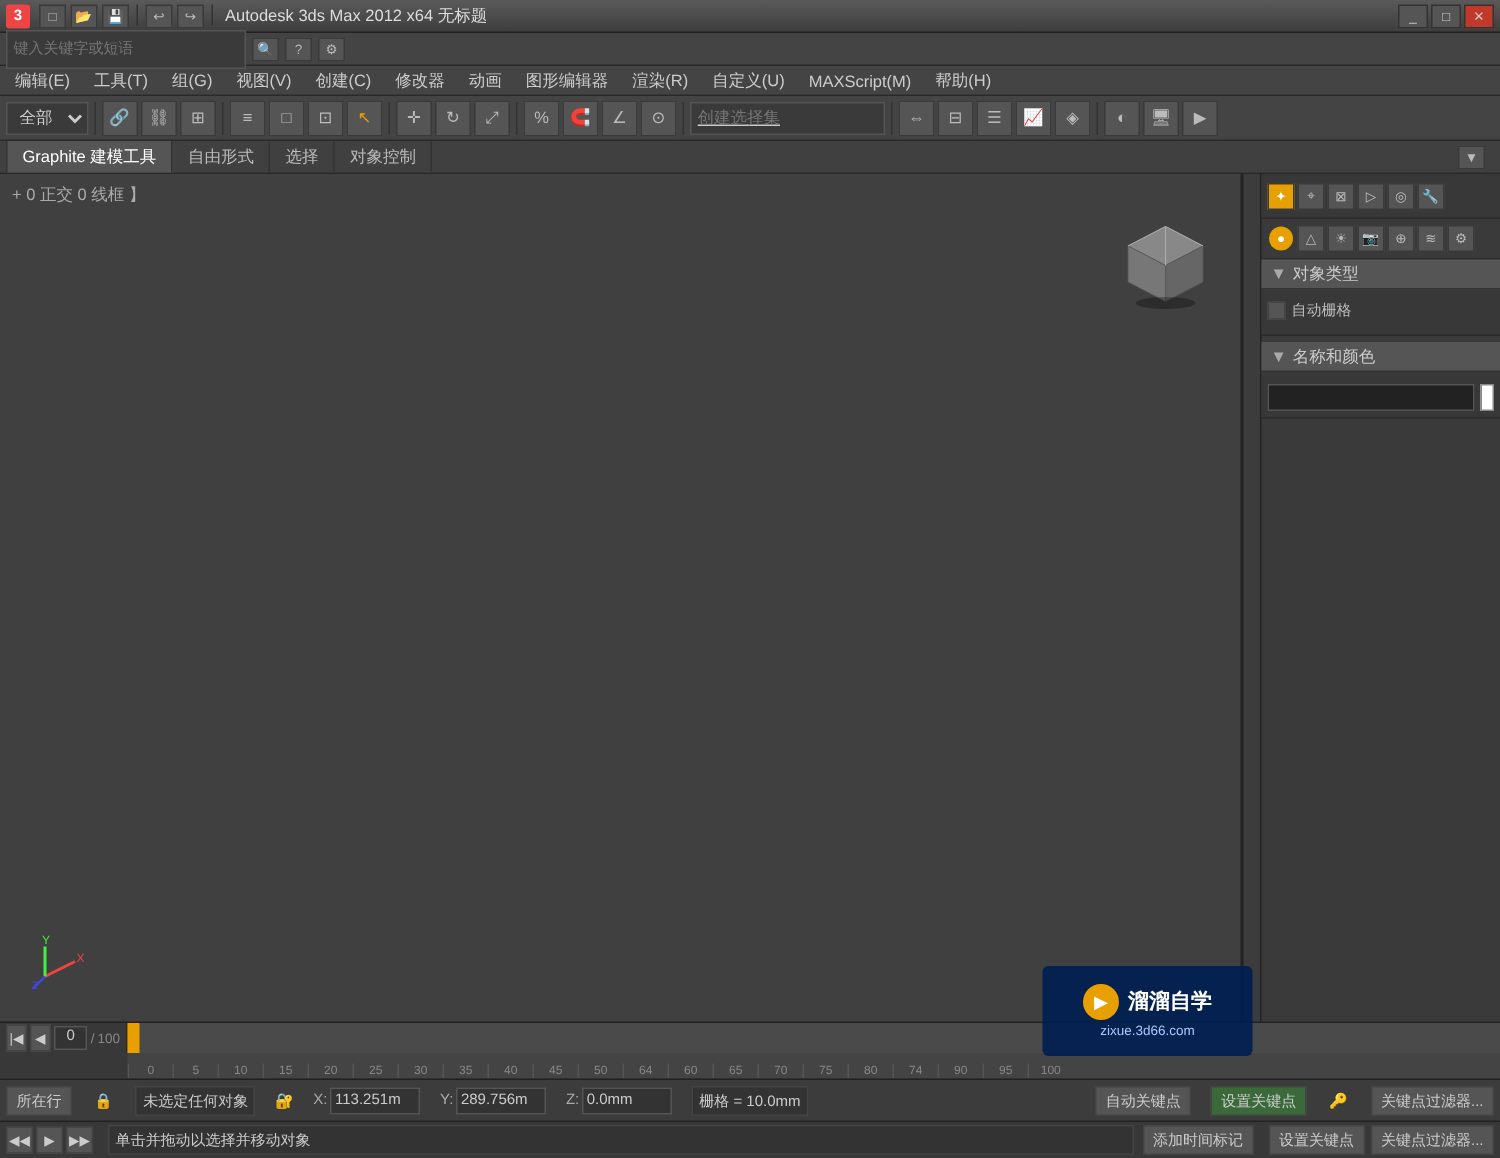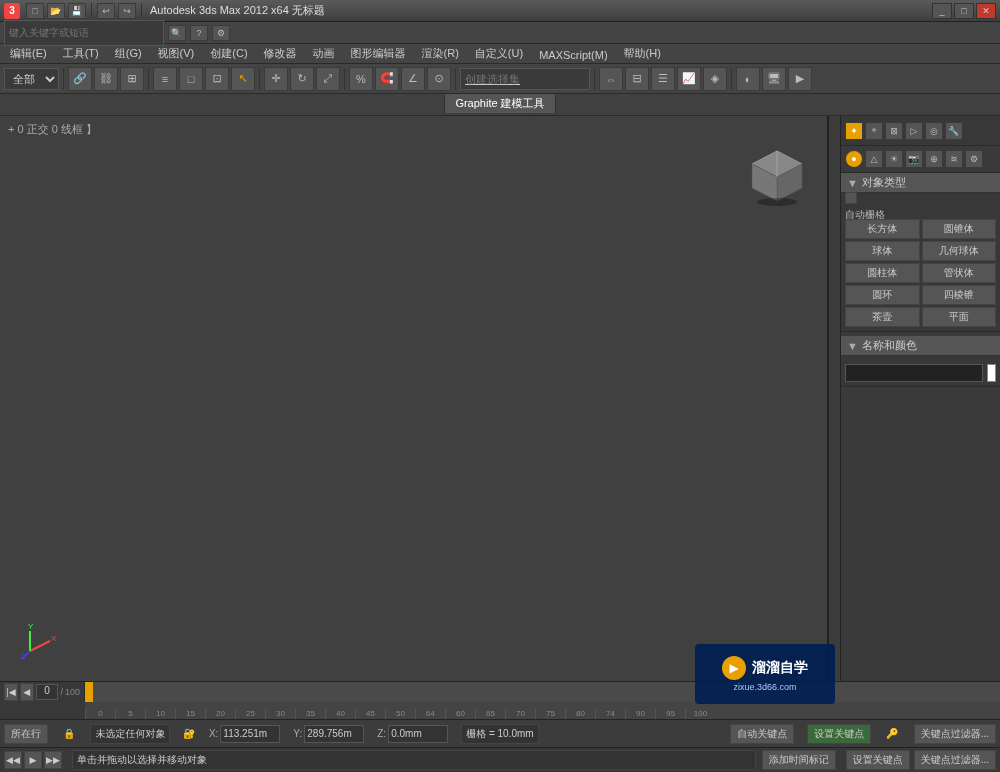--- a/index.html
+++ b/index.html
@@ -159,21 +159,20 @@
 
     
     #graphite-toolbar {
       height: 22px;
       background: #404040;
       display: flex;
       align-items: center;
       padding: 0 4px;
       gap: 0;
       border-bottom: 1px solid #2a2a2a;
-      flex-direction: column;
     }
     .gt-tab {
       padding: 2px 10px;
       font-size: 11px;
       color: #bbb;
       cursor: pointer;
       border-right: 1px solid #333;
       height: 100%;
       display: flex;
       align-items: center;
@@ -288,24 +287,24 @@
       cursor: pointer;
     }
     .auto-grid-row {
       height: 20px;
       display: flex;
       align-items: center;
       margin-bottom: 2px;
     }
     .checkbox-label {
       display: flex;
+      align-items: center;
       gap: 4px;
       font-size: 10px;
       color: #bbb;
-      flex-direction: column;
     }
     .chk {
       width: 12px;
       height: 12px;
       background: #555;
       border: 1px solid #444;
     }
     .name-color-row {
       display: flex;
       align-items: center;
@@ -718,32 +717,20 @@
       <div class="panel-section-header">
         <span class="collapse-btn">▼</span>
         <span>对象类型</span>
       </div>
       <div class="panel-content">
         <div class="auto-grid-row">
           <label class="checkbox-label">
             <div class="chk"></div>
             <span>自动栅格</span>
           </label>
-        </div>
-        <div class="object-type-grid">
-          <div class="obj-btn">长方体</div>
-          <div class="obj-btn">圆锥体</div>
-          <div class="obj-btn">球体</div>
-          <div class="obj-btn">几何球体</div>
-          <div class="obj-btn">圆柱体</div>
-          <div class="obj-btn">管状体</div>
-          <div class="obj-btn">圆环</div>
-          <div class="obj-btn">四棱锥</div>
-          <div class="obj-btn">茶壶</div>
-          <div class="obj-btn">平面</div>
         </div>
       </div>
     </div>
 
     <div class="panel-section" style="margin-top:4px;">
       <div class="panel-section-header">
         <span class="collapse-btn">▼</span>
         <span>名称和颜色</span>
       </div>
       <div class="panel-content">

